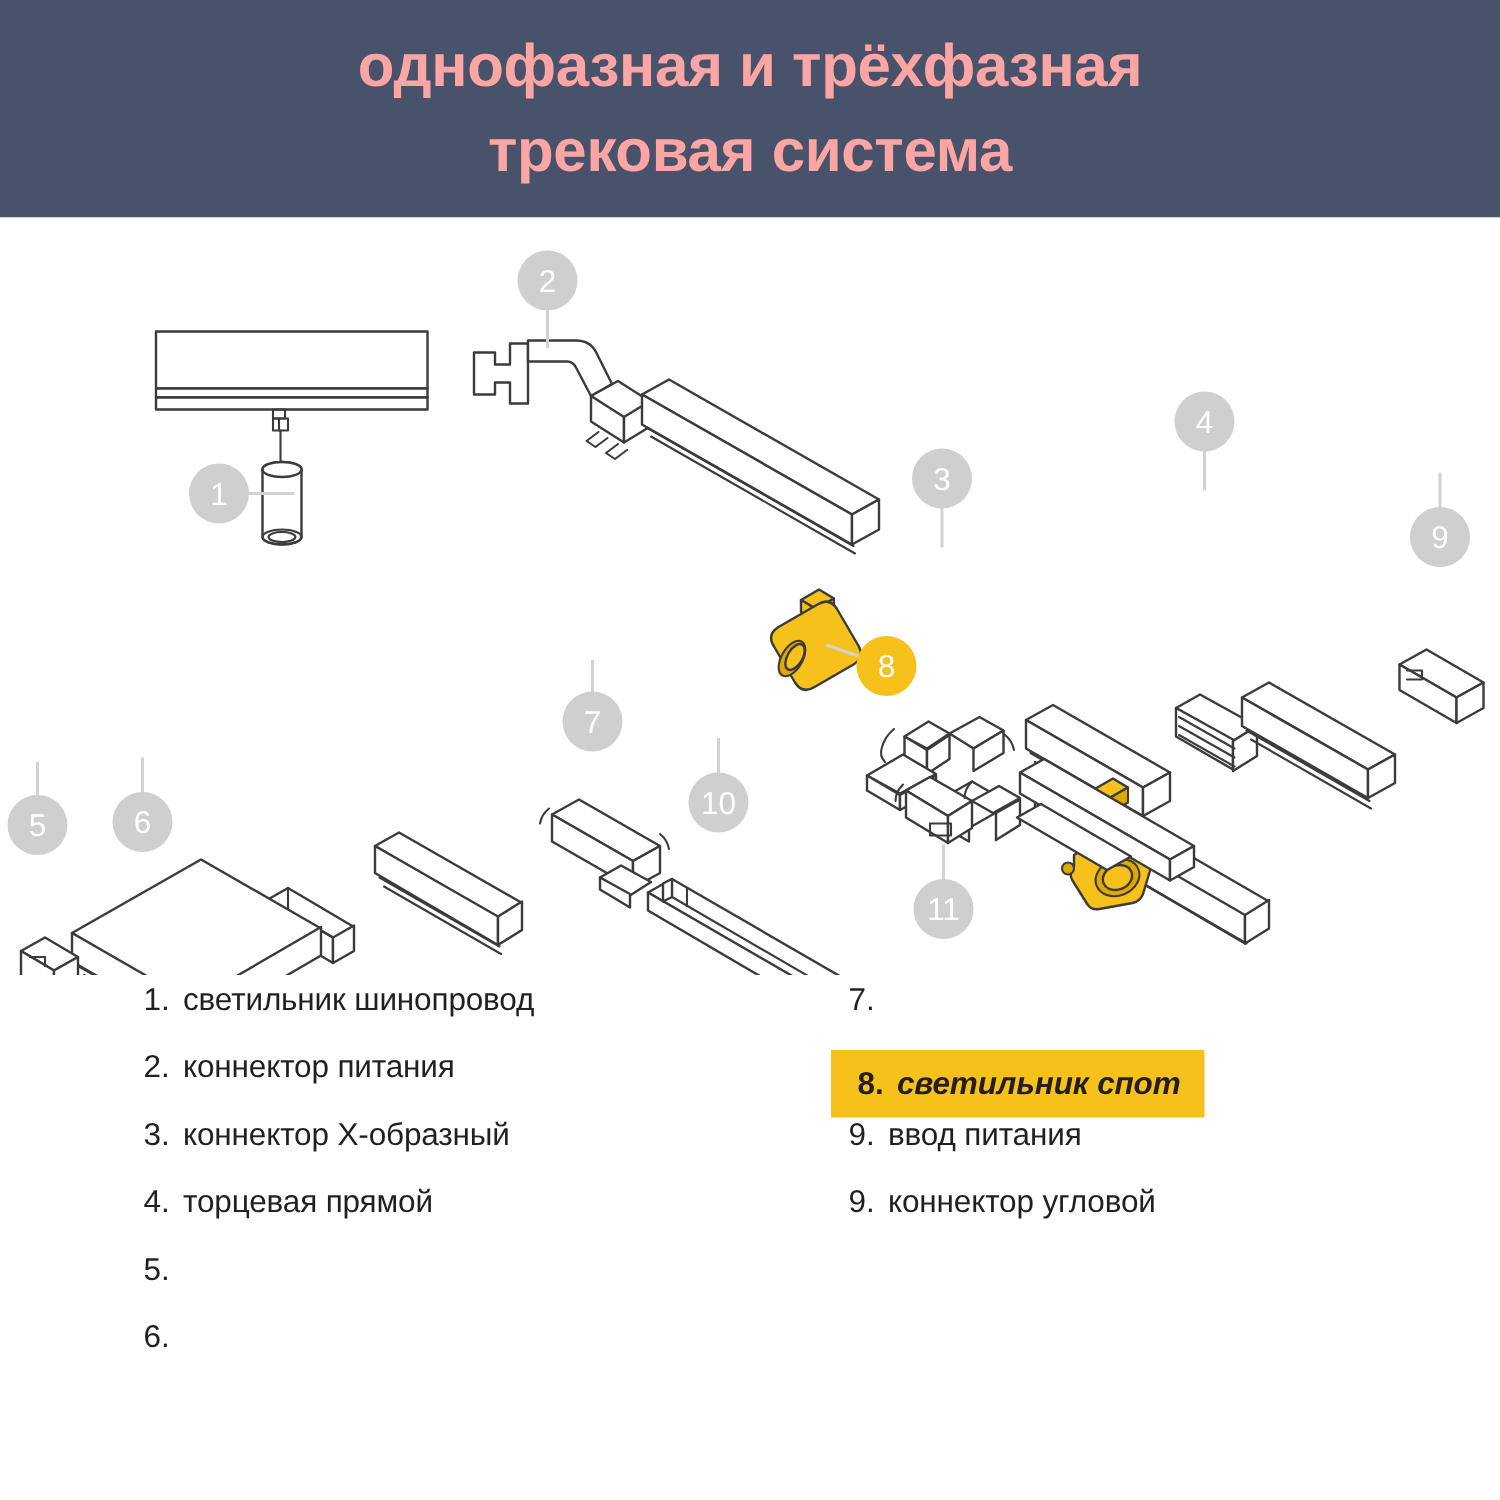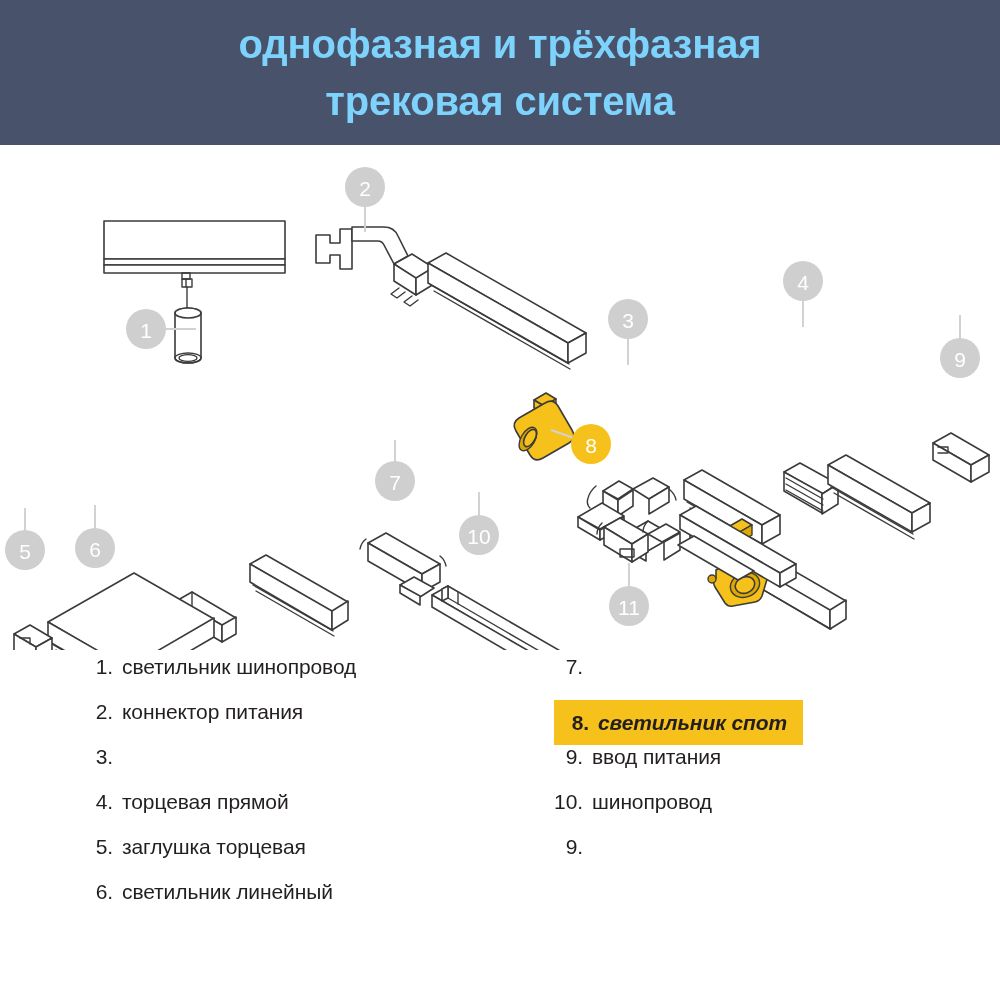--- a/index.html
+++ b/index.html
@@ -12,21 +12,21 @@
   .page { position: relative; width: 1000px; height: 1000px; background: #fff; }
 
   
   .header {
     position: absolute; left: 0; top: 0; width: 1000px; height: 145px;
     background: #49526b;
     display: flex; flex-direction: column;
     align-items: center; justify-content: center;
   }
   .header-line {
-    color: #7dd3fc;
+    color: #fca5a5;
     font-size: 40px;
     font-weight: 700;
     line-height: 1.42;
     letter-spacing: -0.2px;
     text-align: center;
     white-space: nowrap;
   }
 
   
   .diagram {
@@ -338,49 +338,45 @@
         <div class="legend-item">
           <span class="num">1.</span>
           <span class="label">светильник шинопровод</span>
         </div>
         <div class="legend-item">
           <span class="num">2.</span>
           <span class="label">коннектор питания</span>
         </div>
         <div class="legend-item">
           <span class="num">3.</span>
+          <span class="label">коннектор X-образный</span>
         </div>
         <div class="legend-item">
           <span class="num">4.</span>
           <span class="label">торцевая прямой</span>
         </div>
         <div class="legend-item">
           <span class="num">5.</span>
-          <span class="label">заглушка торцевая</span>
         </div>
         <div class="legend-item">
           <span class="num">6.</span>
-          <span class="label">светильник линейный</span>
         </div>
       </div>
     <div class="legend-col right" id="legend-right">
         <div class="legend-item">
           <span class="num">7.</span>
         </div>
         <div class="legend-item highlight">
           <span class="num">8.</span>
           <span class="label">светильник спот</span>
         </div>
         <div class="legend-item">
           <span class="num">9.</span>
           <span class="label">ввод питания</span>
         </div>
         <div class="legend-item">
-          <span class="num">10.</span>
-          <span class="label">шинопровод</span>
-        </div>
-        <div class="legend-item">
           <span class="num">9.</span>
+          <span class="label">коннектор угловой</span>
         </div>
       </div>
   </div>
 
 </div>
 
 </body></html>

